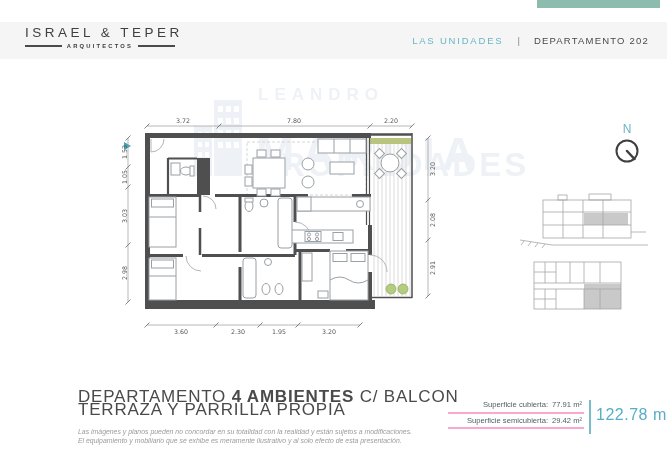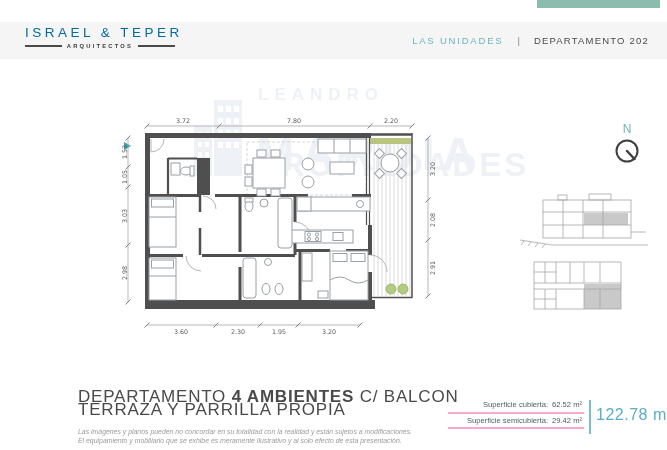--- a/index.html
+++ b/index.html
@@ -3,21 +3,21 @@
 <meta charset="utf-8">
 <style>
   html,body{margin:0;padding:0;background:#e8e8e8;}
   .page{position:relative;width:667px;height:450px;background:#ffffff;overflow:hidden;
         font-family:"Liberation Sans",sans-serif;color:#4a4a4a;}
   
   .top-accent{position:absolute;left:537px;top:0;width:123px;height:8px;background:#8cbcae;}
   
   .header{position:absolute;left:0;top:22px;width:667px;height:37px;background:#f5f5f6;}
   .logo{position:absolute;left:25px;top:3px;width:150px;text-align:center;cursor:pointer;}
-  .logo-name{font-size:13.5px;letter-spacing:3.5px;color:#0369a1;font-weight:500;white-space:nowrap;}
+  .logo-name{font-size:13.5px;letter-spacing:3.5px;color:#404040;font-weight:500;white-space:nowrap;}
   .logo-sub{display:flex;align-items:center;justify-content:center;gap:5px;margin-top:3px;}
   .logo-rule{display:inline-block;width:38px;height:2px;background:#4a4a4a;}
   .logo-tagline{font-size:5.8px;font-weight:bold;letter-spacing:2.2px;color:#3b3b3b;}
   .header-nav{position:absolute;right:18px;top:0;height:37px;display:flex;align-items:center;justify-content:flex-end;}
   .nav-units{font-size:9.5px;letter-spacing:1.8px;color:#6ab5c2;cursor:pointer;}
   .nav-sep{font-size:9.5px;color:#8a8a8a;margin:0 14px;}
   .nav-unit{font-size:9.5px;letter-spacing:1.2px;color:#4a4a4a;cursor:pointer;}
   
   .watermark{position:absolute;left:192px;top:84px;color:#eef2f6;z-index:0;line-height:1;}
   .wm-l1{position:absolute;left:66px;top:2px;font-size:17px;font-weight:bold;letter-spacing:6px;}
@@ -272,21 +272,21 @@
     <div class="title-line">TERRAZA Y PARRILLA PROPIA</div>
   </div>
   <div class="disclaimer">
     <div>Las imágenes y planos pueden no concordar en su totalidad con la realidad y están sujetos a modificaciones.</div>
     <div>El equipamiento y mobiliario que se exhibe es meramente ilustrativo y al solo efecto de esta presentación.</div>
   </div>
 
   <div class="areas">
     <div class="area-row lined">
       <span>Superficie cubierta:</span>
-      <span>62.52 m²</span>
+      <span>77.91 m²</span>
     </div>
     <div class="area-row lined">
       <span>Superficie semicubierta:</span>
       <span>29.42 m²</span>
     </div>
   </div>
   <div class="total-sep"></div>
   <div class="total-value">122.78 m²</div>
 
 </div>

